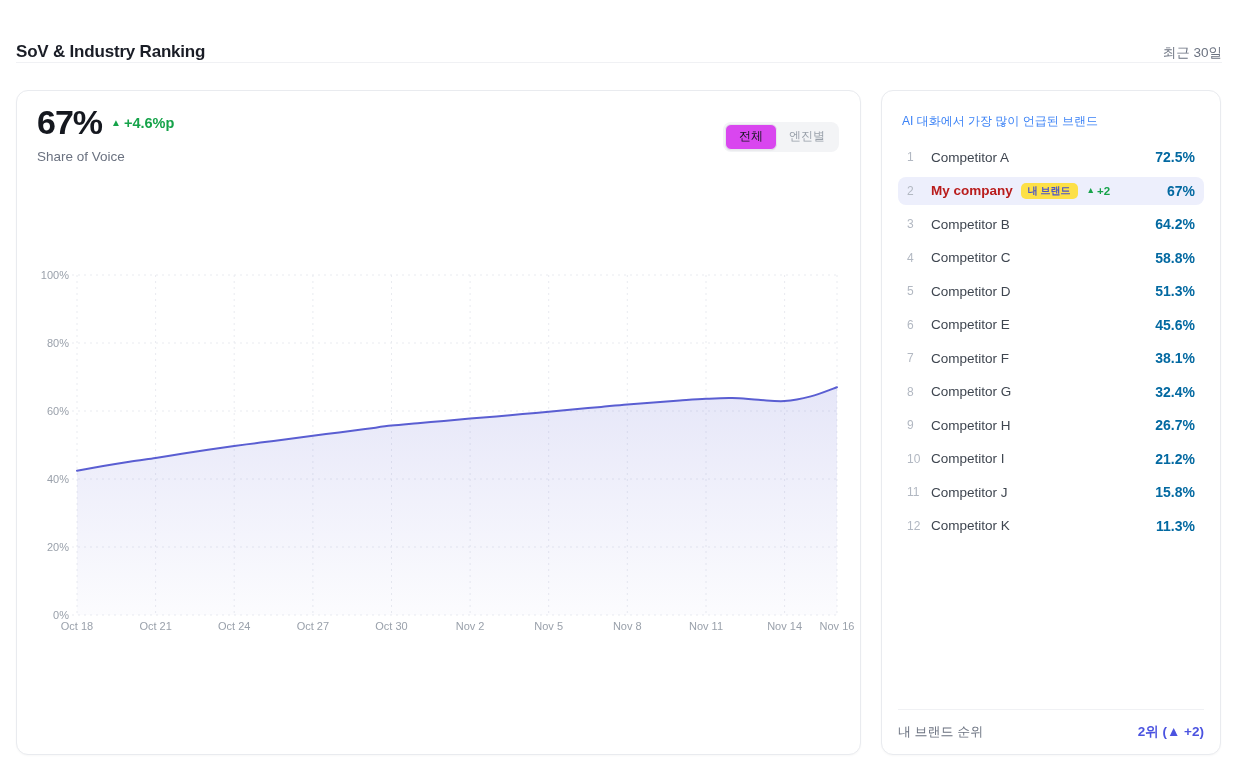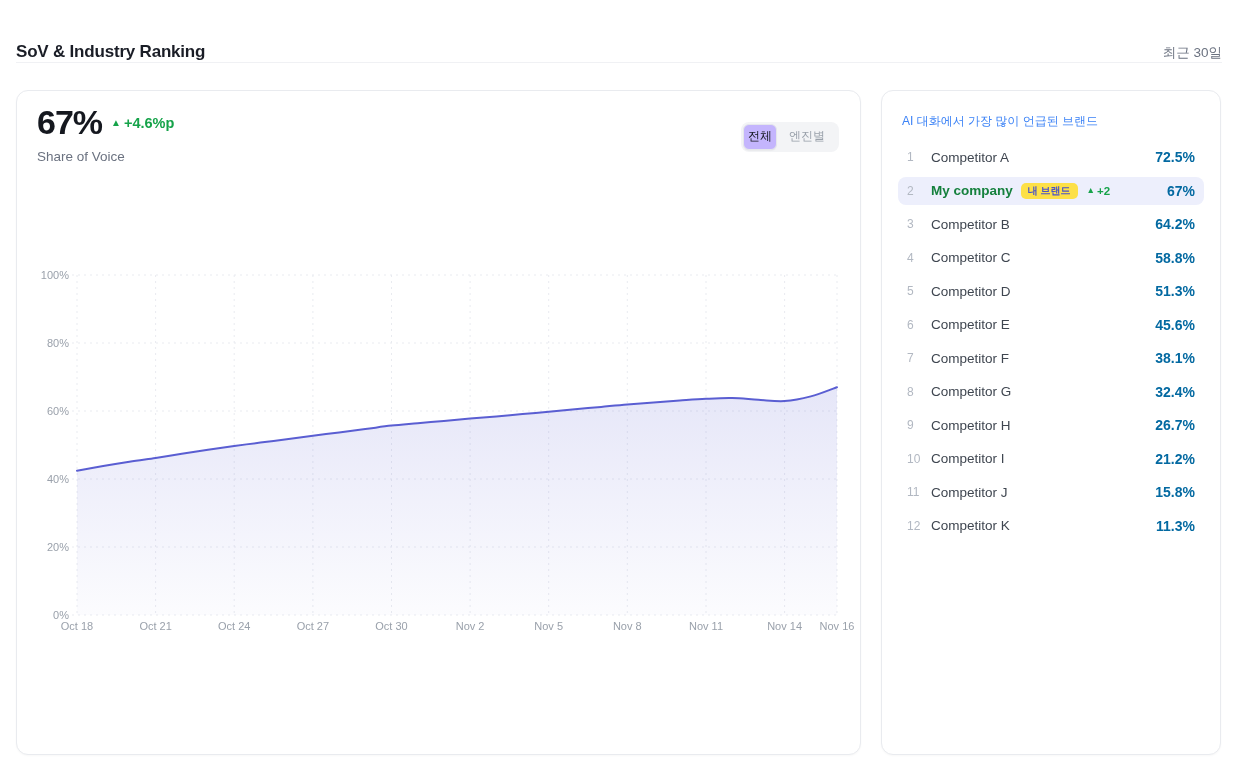--- a/index.html
+++ b/index.html
@@ -34,21 +34,21 @@
   .sov-change { color:#16a34a; font-size:14.5px; font-weight:600; display:flex; align-items:center; gap:3px; }
   .tri { font-size:10px; line-height:1; }
   .sov-label { position:absolute; left:20px; top:58px; font-size:13.5px; color:#6b7280; }
 
   .toggle { position:absolute; top:31px; right:21px; background:#f3f4f6; border-radius:8px; padding:2px; display:flex; }
   .toggle-btn {
     border:none; background:transparent; font-family:"Liberation Sans",sans-serif;
     font-size:12px; color:#9aa1ab; padding:5px 12px; border-radius:6px; cursor:pointer; line-height:1.3;
   }
   .toggle-btn.active {
-    background:#c4b5fd; color:#15181f; border:1px solid #e5e7eb; padding:4px 4px;
+    background:#d946ef; color:#15181f; border:1px solid #e5e7eb; padding:4px 13px;
     font-weight:500; box-shadow:0 1px 1px rgba(0,0,0,.04);
   }
 
   
   .chart { position:absolute; left:14px; top:175px; width:815px; height:370px; overflow:visible; }
   .grid { stroke:#e9ebf0; stroke-width:1; stroke-dasharray:2 4; fill:none; }
   .ylab { fill:#9aa1ab; font-size:11px; text-anchor:end;   font-family:"Liberation Sans",sans-serif; }
   .xlab { fill:#9aa1ab; font-size:11px; text-anchor:middle; font-family:"Liberation Sans",sans-serif; }
   .sline { fill:none; stroke-width:2; stroke-linecap:round; stroke-linejoin:round; }
 
@@ -56,21 +56,21 @@
   .rank-card h2 { margin:0; font-size:16px; font-weight:700; letter-spacing:-.2px; color:#15181f; }
   .subtitle { margin:6px 0 0 4px; font-size:12px; color:#3b82f6; }
   .rank-list { margin-top:13px; }
   .rank-row {
     height:28px; display:flex; align-items:center; padding:0 9px;
     border-radius:8px; margin-bottom:5.5px;
   }
   .rank-row.mine { background:#edeffc; }
   .rk { width:22px; flex:none; font-size:12px; color:#b2b8c2; }
   .nm { font-size:13.5px; color:#3f4650; font-weight:500; margin-left:2px; white-space:nowrap; }
-  .mine .nm { font-weight:700; color:#15803d; }
+  .mine .nm { font-weight:700; color:#b91c1c; }
   .badge {
     background:#fde047; color:#4a52c8; font-size:10px; font-weight:600;
     padding:3px 7px; border-radius:5px; margin-left:8px; line-height:1; white-space:nowrap;
   }
   .chg { display:flex; align-items:center; gap:2px; color:#16a34a; font-size:11.5px; font-weight:700; margin-left:9px; }
   .tri-sm { font-size:8.5px; line-height:1; }
   .val { margin-left:auto; font-size:14px; font-weight:700; color:#0369a1; }
 
   .rank-footer {
     position:absolute; left:16px; right:16px; bottom:0; height:45px;
@@ -223,15 +223,19 @@
 
     <span class="val">15.8%</span>
   </div>
         <div class="rank-row">
     <span class="rk">12</span>
     <span class="nm">Competitor K</span>
 
     <span class="val">11.3%</span>
   </div>
       </div>
+    <div class="rank-footer">
+      <span class="lbl">내 브랜드 순위</span>
+      <span class="acc">2위 (▲ +2)</span>
+    </div>
   </aside>
 
 </div>
 
 </body></html>

